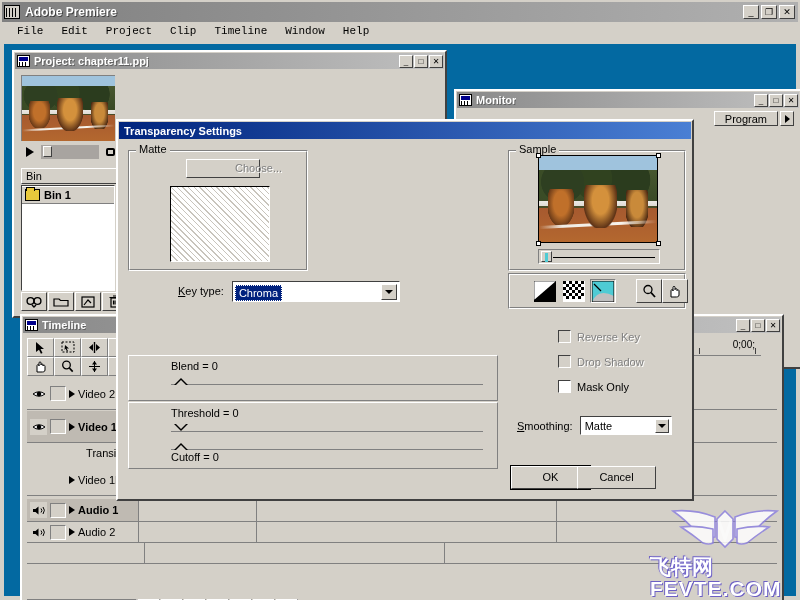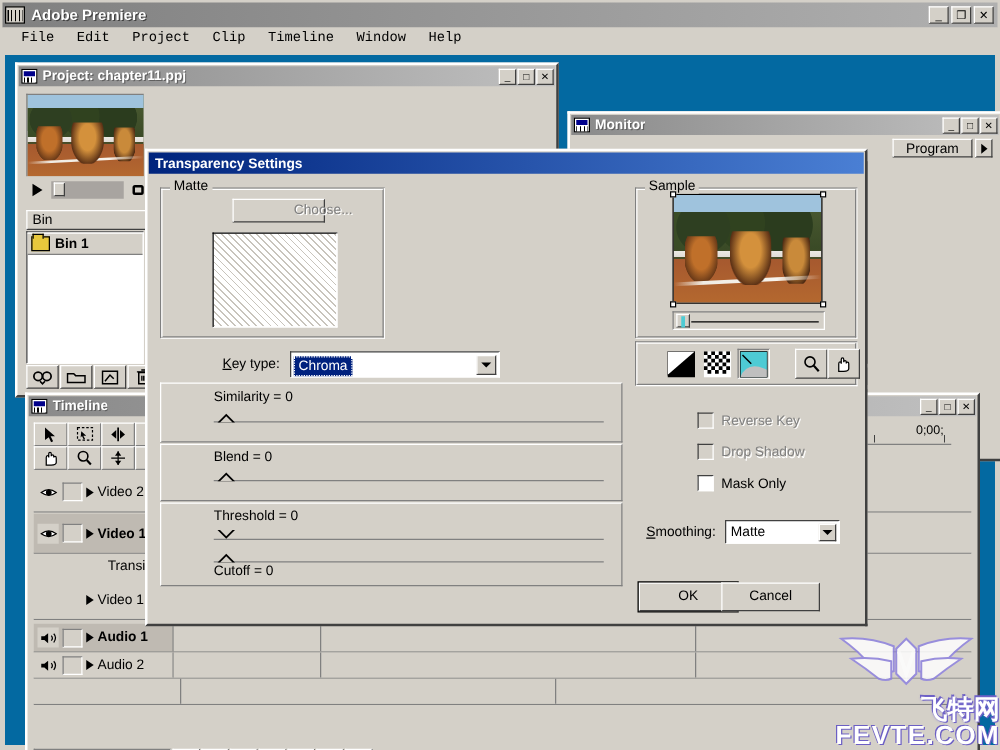--- a/index.html
+++ b/index.html
@@ -253,21 +253,21 @@
   #smoothsel .dd{position:absolute;right:2px;top:2px;width:14px;height:14px;background:#d4d0c8;
      display:flex;align-items:center;justify-content:center;
      border-top:1px solid #fff;border-left:1px solid #fff;border-right:1px solid #404040;border-bottom:1px solid #404040;}
 
   #ok-btn{position:absolute;left:393px;top:345px;width:79px;height:23px;line-height:21px;
      outline:1px solid #000;}
   #cancel-btn{position:absolute;left:459px;top:345px;width:79px;height:23px;line-height:21px;}
 
   
   #wm{position:absolute;left:650px;top:505px;width:150px;height:95px;pointer-events:none;
-     display:flex;flex-direction:column;align-items:flex-end;justify-content:flex-end;}
+     display:flex;flex-direction:column;align-items:flex-start;justify-content:flex-end;}
   #wm .cn{font-family:"DejaVu Sans",sans-serif;font-size:21px;font-weight:bold;color:#fff;
      text-shadow:0 0 2px #7b6fd4,1px 1px 0 #6c5fc4,-1px -1px 0 #6c5fc4;line-height:22px;}
   #wm .en{font-family:"Liberation Sans",sans-serif;font-size:21px;font-weight:bold;color:#fff;
      letter-spacing:1px;text-shadow:1px 1px 0 #6c5fc4,-1px -1px 0 #6c5fc4;line-height:22px;}
   #wm .wings{position:absolute;top:0;left:15px;width:120px;height:52px;opacity:.9;}
   .u{text-decoration:underline;}
 </style>
 </head>
 <body>
 
@@ -722,27 +722,20 @@
         <div id="keyrow">
           <div class="lbl"><span class="u">K</span>ey type:</div>
           <div id="keysel">
             <div class="val">Chroma</div>
             <div class="dd">
                 <div class="dnarrow"></div>
               </div>
           </div>
         </div>
 
-        <div class="sgrp" style="top:185px;height:48px">
-          <div class="stxt" style="top:5px">Similarity = 0</div>
-          <div class="srail" style="top:30px"></div>
-          <div class="up" style="left:45px;top:24px">
-              <i></i>
-            </div>
-        </div>
         <div class="sgrp" style="top:234px;height:46px">
           <div class="stxt" style="top:4px">Blend = 0</div>
           <div class="srail" style="top:28px"></div>
           <div class="up" style="left:45px;top:22px">
               <i></i>
             </div>
         </div>
         <div class="sgrp" style="top:281px;height:67px">
           <div class="stxt" style="top:4px">Threshold = 0</div>
           <div class="srail" style="top:28px"></div>

